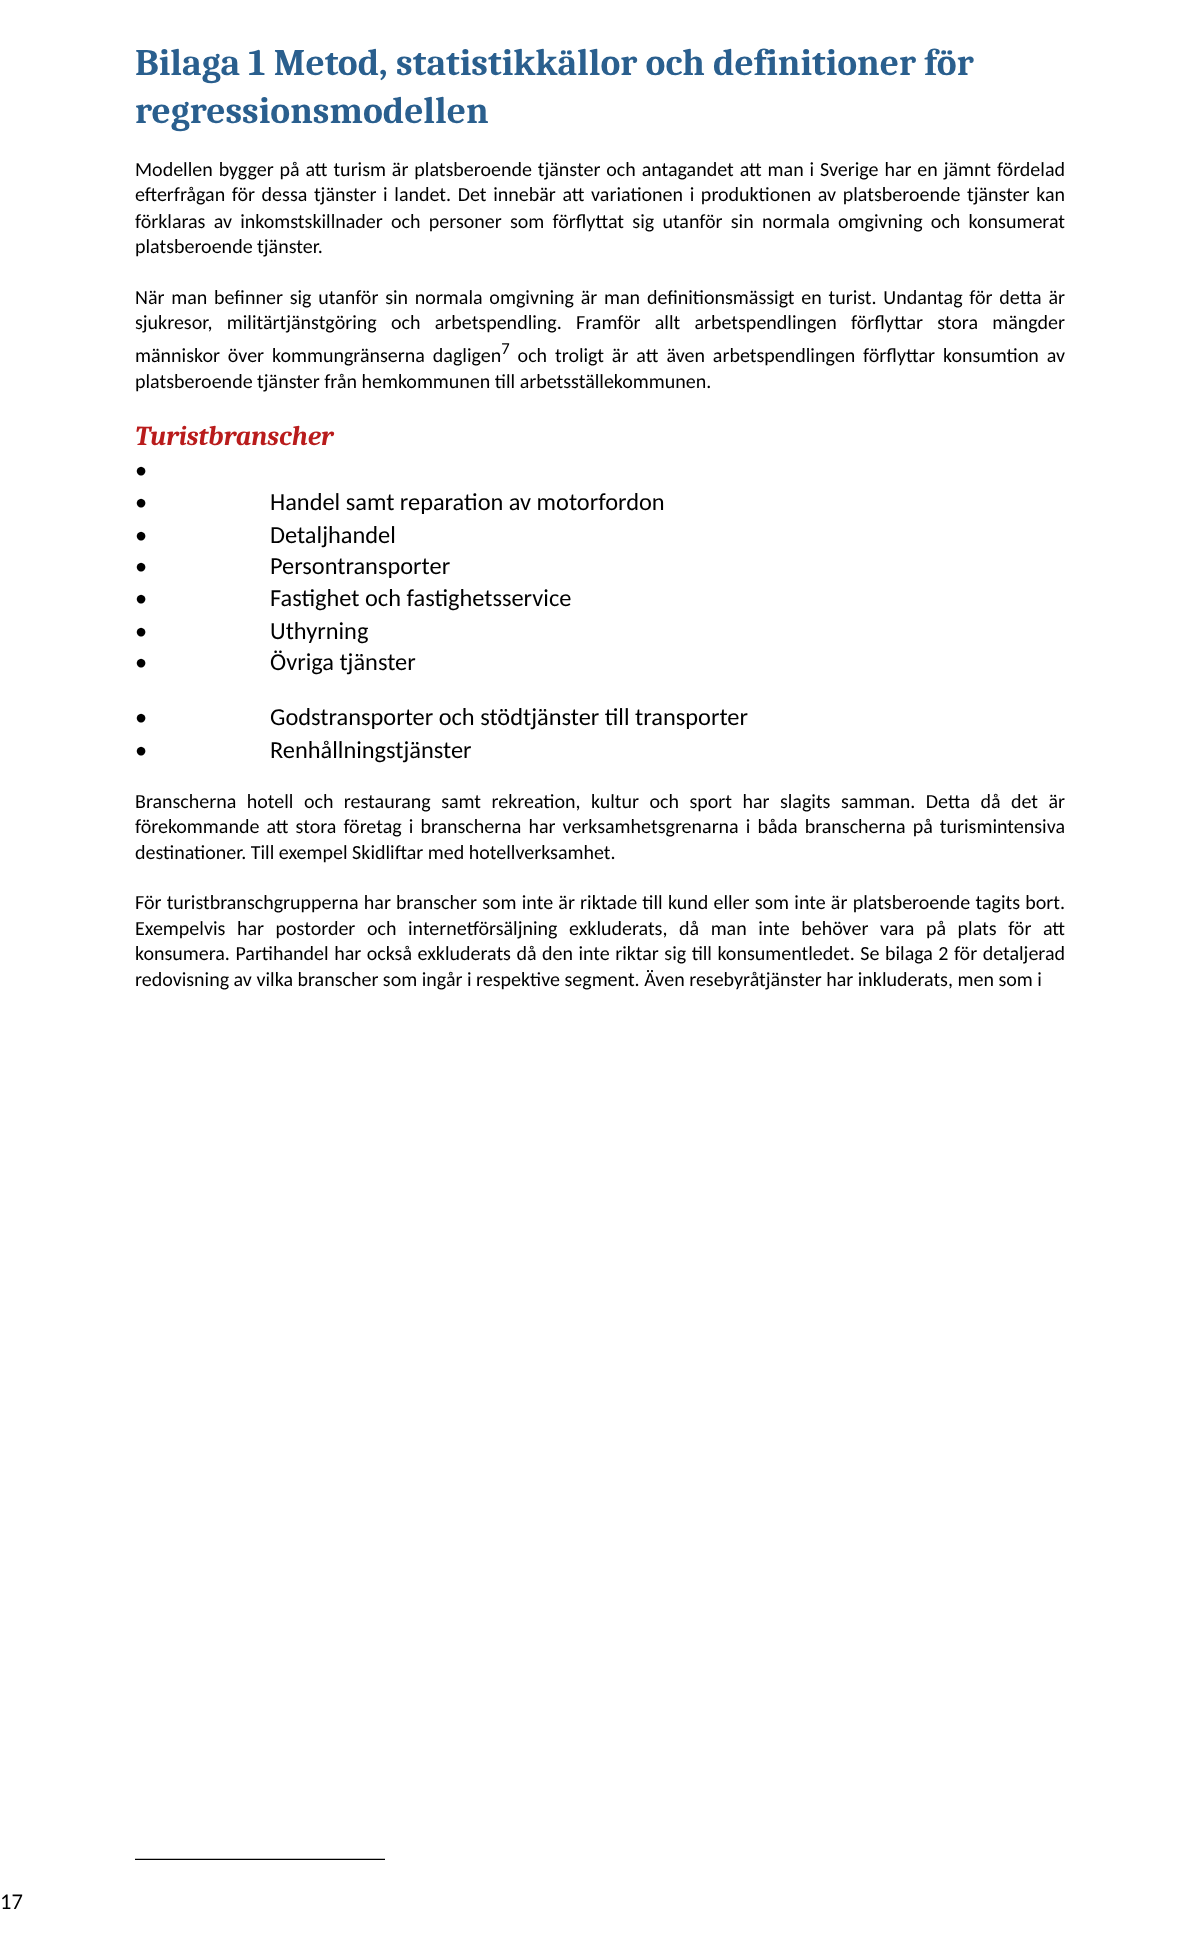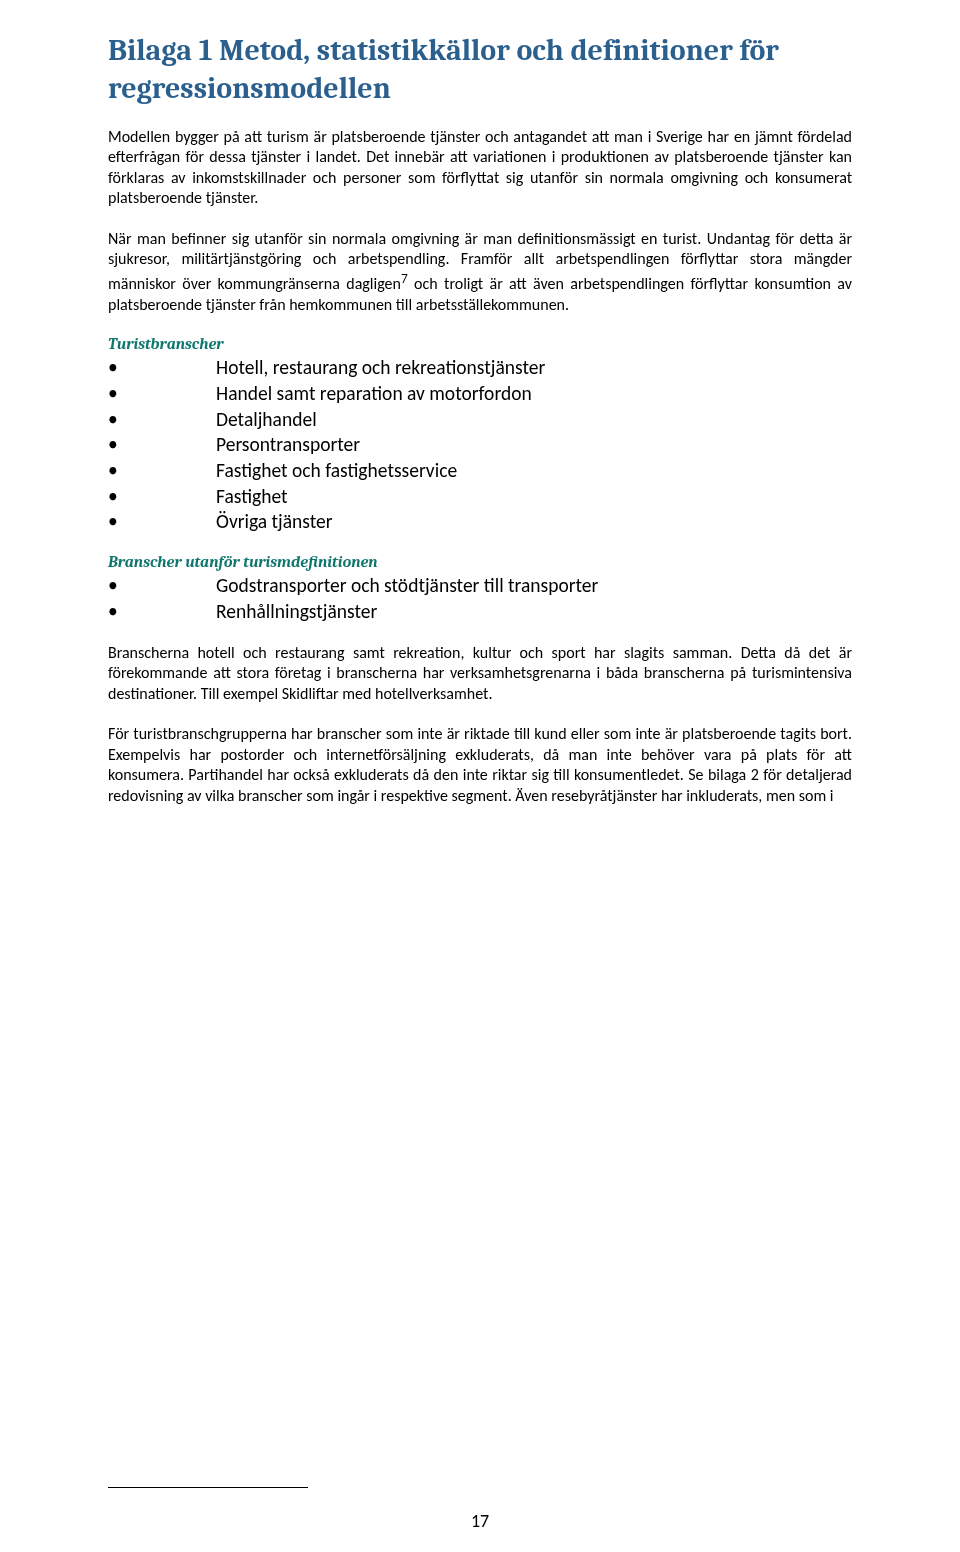--- a/index.html
+++ b/index.html
@@ -31,22 +31,22 @@
     margin: 0 0 20px 0;
     text-align: justify;
     text-justify: inter-word;
   }
   p.body-last {
     margin-bottom: 8px;
   }
   h2.subhead {
     font-family: Cambria, "Times New Roman", serif;
     font-style: italic;
-    color: #0f766e;
-    font-size: 16px;
+    color: #b91c1c;
+    font-size: 22px;
     font-weight: 700;
     margin: 4px 0 2px 0;
   }
   .blist {
     margin: 0 0 18px 0;
   }
   .brow {
     display: flex;
     font-size: 19.5px;
     line-height: 1.32;
@@ -73,21 +73,20 @@
   .footnote sup {
     font-size: 11px;
     vertical-align: super;
     margin-right: 2px;
   }
   .pagenum {
     position: absolute;
     bottom: 20px;
     left: 0;
     width: 960px;
-    text-align: center;
     font-size: 18px;
   }
 </style>
 </head>
 <body>
 
 <div class="page">
 
   <h1 class="title">Bilaga 1 Metod, statistikkällor och definitioner för regressionsmodellen</h1>
 
@@ -96,49 +95,47 @@
   <p class="body">
     <span>När man befinner sig utanför sin normala omgivning är man definitionsmässigt en turist. Undantag för detta är sjukresor, militärtjänstgöring och arbetspendling. Framför allt arbetspendlingen förflyttar stora mängder människor över kommungränserna dagligen</span><sup>7</sup><span> och troligt är att även arbetspendlingen förflyttar konsumtion av platsberoende tjänster från hemkommunen till arbetsställekommunen.</span>
   </p>
 
 
 
   <h2 class="subhead">Turistbranscher</h2>
   <div class="blist" id="list1">
       <div class="brow">
         <span class="dot">•</span>
-        <span>Hotell, restaurang och rekreationstjänster</span>
       </div>
       <div class="brow">
         <span class="dot">•</span>
         <span>Handel samt reparation av motorfordon</span>
       </div>
       <div class="brow">
         <span class="dot">•</span>
         <span>Detaljhandel</span>
       </div>
       <div class="brow">
         <span class="dot">•</span>
         <span>Persontransporter</span>
       </div>
       <div class="brow">
         <span class="dot">•</span>
         <span>Fastighet och fastighetsservice</span>
       </div>
       <div class="brow">
         <span class="dot">•</span>
-        <span>Fastighet</span>
+        <span>Uthyrning</span>
       </div>
       <div class="brow">
         <span class="dot">•</span>
         <span>Övriga tjänster</span>
       </div>
     </div>
 
-  <h2 class="subhead">Branscher utanför turismdefinitionen</h2>
   <div class="blist" id="list2">
       <div class="brow">
         <span class="dot">•</span>
         <span>Godstransporter och stödtjänster till transporter</span>
       </div>
       <div class="brow">
         <span class="dot">•</span>
         <span>Renhållningstjänster</span>
       </div>
     </div>

